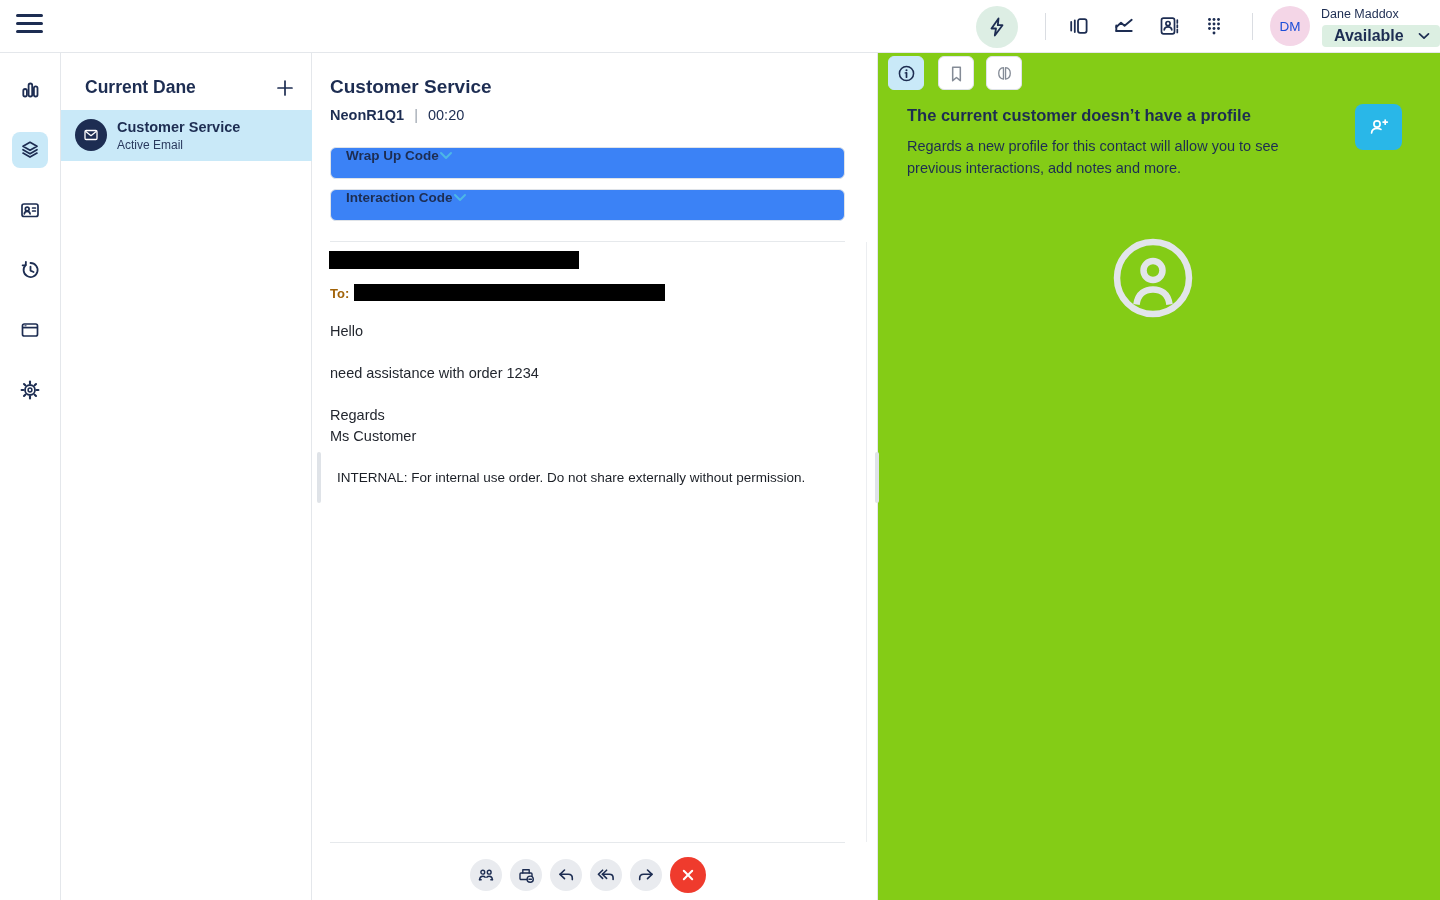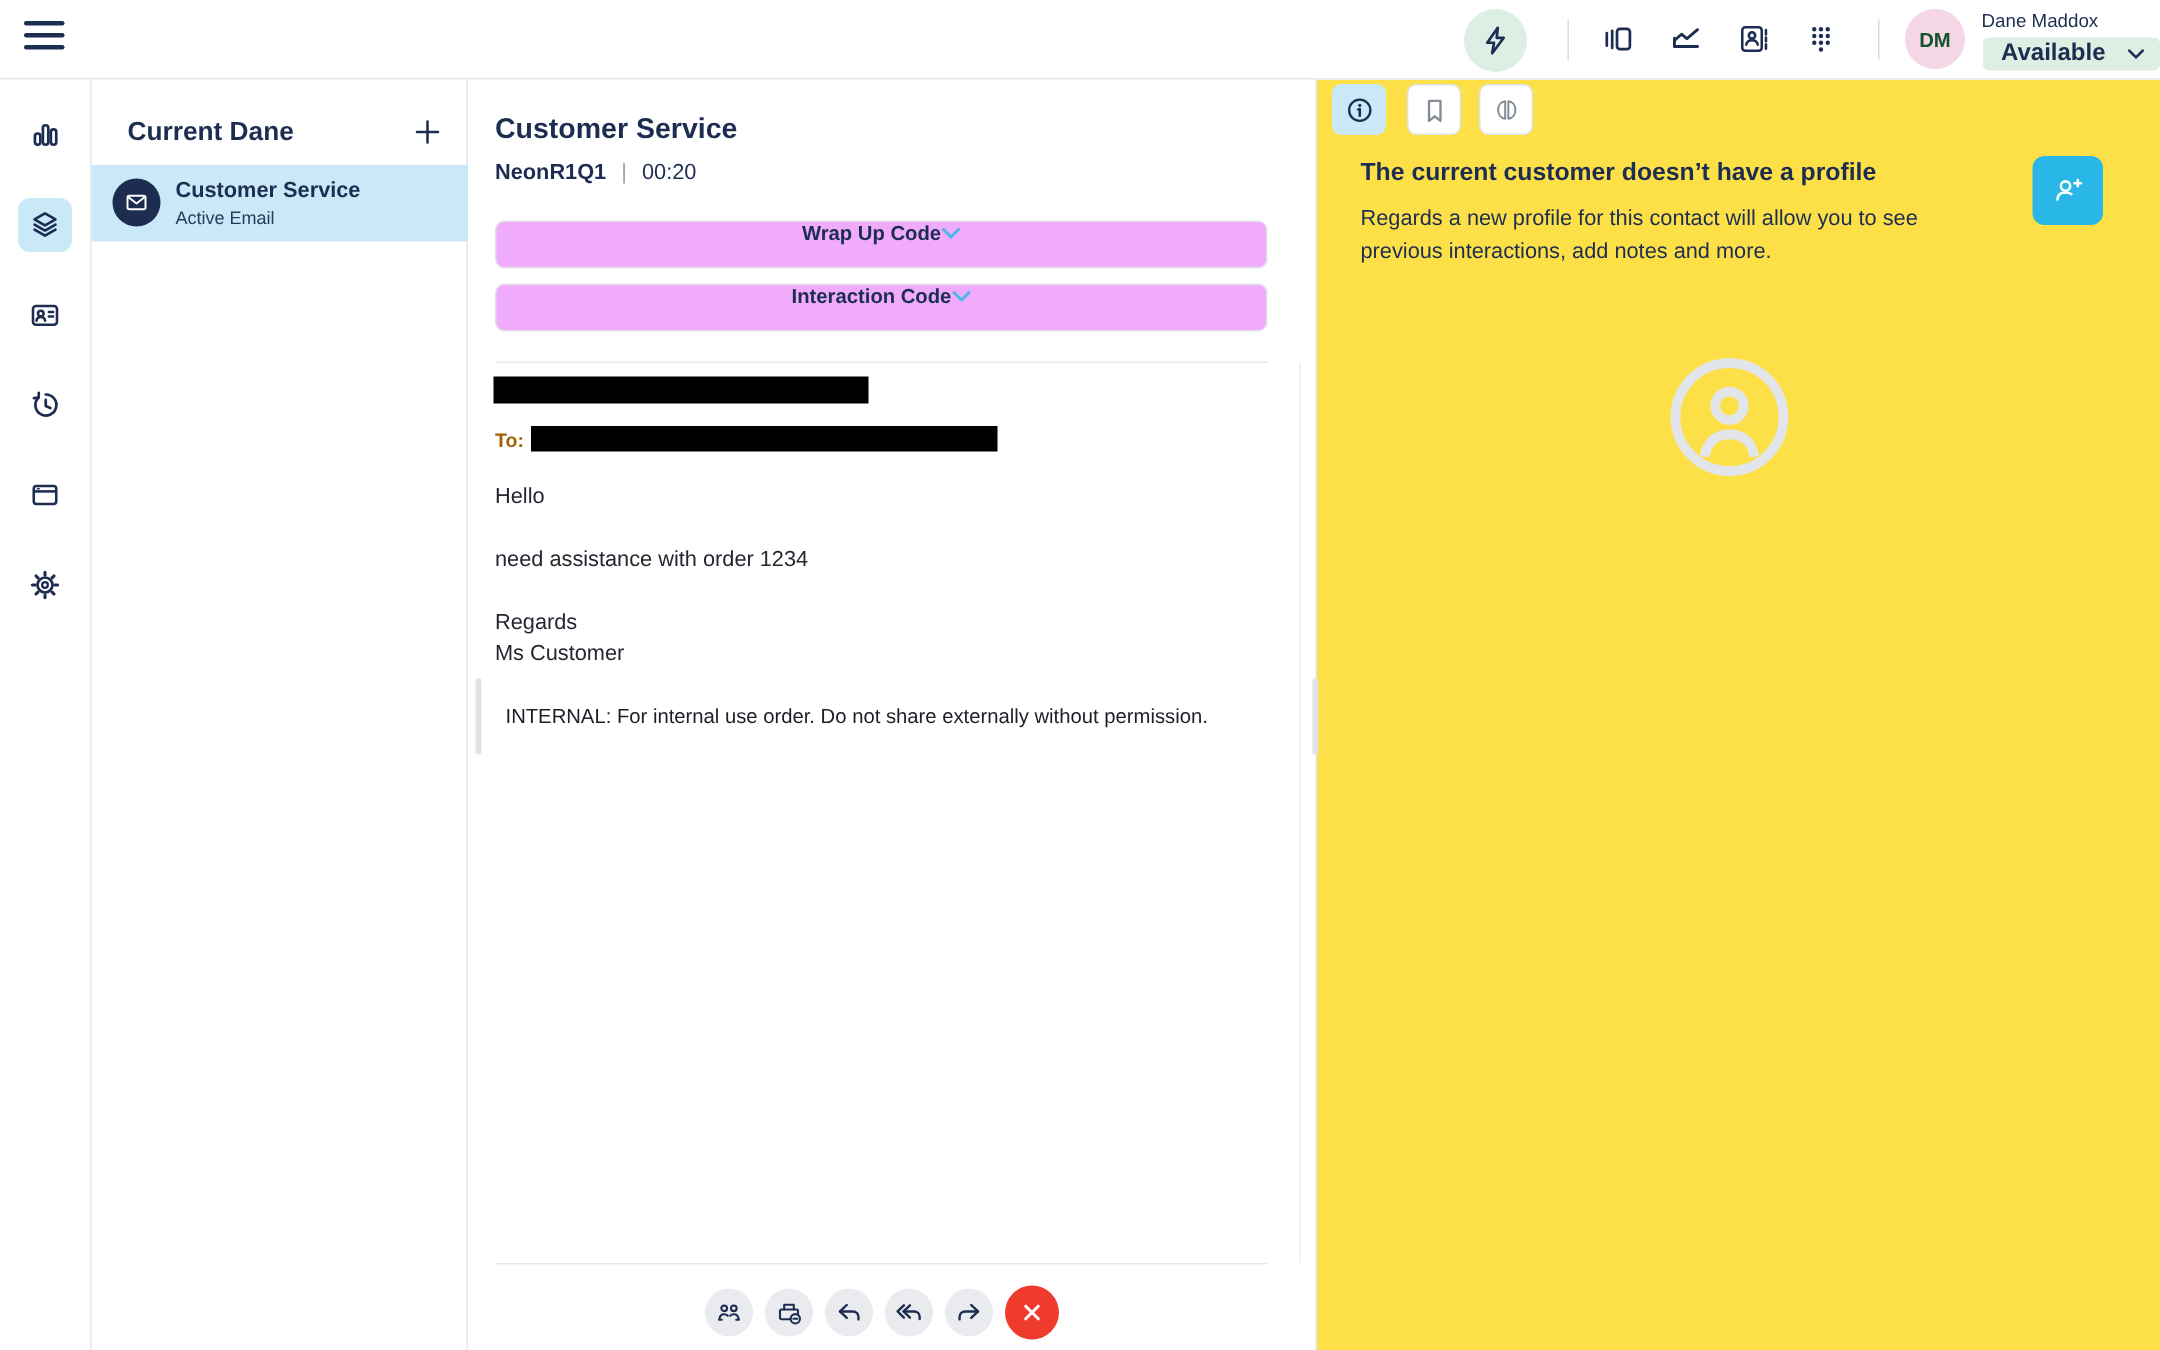--- a/index.html
+++ b/index.html
@@ -11,21 +11,21 @@
   
   .topbar { position:absolute; left:0; top:0; width:1440px; height:53px; background:#fff;
     border-bottom:1px solid #e4e7eb; z-index:5; }
   .hamburger { position:absolute; left:16px; top:14px; width:28px; height:24px; background:none; border:none; cursor:pointer; }
   .hamburger span { display:block; width:27px; height:2.7px; background:#1d2d52; border-radius:2px; margin:0 0 5.2px 0; }
   .ai-circle { position:absolute; left:976px; top:6px; width:42px; height:42px; border-radius:50%;
     background:#ddeee4; display:flex; align-items:center; justify-content:center; cursor:pointer; border:none; }
   .tb-sep { position:absolute; top:13px; width:1px; height:27px; background:#dadde2; }
   .tb-icon { position:absolute; top:14px; width:24px; height:24px; background:none; border:none; cursor:pointer; }
   .avatar { position:absolute; left:1270px; top:6px; width:40px; height:40px; border-radius:50%;
-    background:#f4d6e7; color:#14532d; font-weight:bold; font-size:13.5px;
+    background:#f4d6e7; color:#1d4ed8; font-weight:normal; font-size:13.5px;
     display:flex; align-items:center; justify-content:center; cursor:pointer; }
   .user-name { position:absolute; left:1321px; top:7px; font-size:12.5px; color:#1d2d52; }
   .status-pill { position:absolute; left:1322px; top:25px; height:22px; min-width:96px; padding:0 10px 0 12px;
     background:#dcefe2; border:none; border-radius:4px; display:flex; align-items:center; gap:14px;
     font-size:16px; font-weight:bold; color:#1d2d52; cursor:pointer; font-family:inherit; }
 
   
   .rail { position:absolute; left:0; top:53px; width:60px; height:847px; background:#fff; }
   .rail-btn { position:absolute; left:12px; width:36px; height:36px; border:none; background:none;
     border-radius:8px; display:flex; align-items:center; justify-content:center; cursor:pointer; }
@@ -41,42 +41,42 @@
     background:#1d2d52; display:flex; align-items:center; justify-content:center; }
   .task-title { position:absolute; left:56px; top:9px; font-size:14.5px; font-weight:bold; color:#1d2d52; }
   .task-sub { position:absolute; left:56px; top:28px; font-size:12px; color:#2a3a5e; }
 
   
   .convo { position:absolute; left:313px; top:53px; width:564px; height:847px; background:#fff; }
   .convo-title { position:absolute; left:17px; top:23px; font-size:19px; font-weight:bold; color:#1d2d52; }
   .convo-sub { position:absolute; left:17px; top:54px; font-size:14.5px; color:#1d2d52; }
   .convo-sub .q { font-weight:bold; }
   .convo-sub .sep { color:#9aa2ad; margin:0 6px; }
-  .collapse-box { position:absolute; left:17px; width:515px; height:32px; background:#f0abfc;
+  .collapse-box { position:absolute; left:17px; width:515px; height:32px; background:#3b82f6;
     border:1px solid #dfe3e8; border-radius:6px; display:flex; align-items:center;
-    justify-content:center; padding:0 14px 16px 15px; cursor:pointer; font-family:inherit; }
+    justify-content:flex-start; padding:0 14px 16px 15px; cursor:pointer; font-family:inherit; }
   .collapse-box .lbl { font-size:13.5px; font-weight:bold; color:#1d2d52; }
   .rule { position:absolute; left:17px; width:515px; height:1px; background:#e6e9ec; }
   .redact { position:absolute; background:#000; }
   .to-label { position:absolute; font-size:13px; font-weight:bold; color:#a16207; }
   .mail-line { position:absolute; left:17px; font-size:14.5px; color:#23272f; }
   .internal { position:absolute; left:24px; top:417px; font-size:13.5px; color:#1b1f26; }
   .scroll-track { position:absolute; left:553px; top:189px; width:1px; height:600px; background:#eceef1; }
 
   .mail-toolbar { position:absolute; left:157px; top:804px; display:flex; align-items:center; gap:8px; }
   .tool-btn { width:32px; height:32px; border-radius:50%; background:#e9ebef; border:none;
     display:flex; align-items:center; justify-content:center; cursor:pointer; flex:0 0 auto; }
   .tool-btn.danger { width:36px; height:36px; background:#ef3b2d; }
 
   
   .vsep { position:absolute; top:53px; width:1px; height:847px; background:#e4e7eb; z-index:3; }
   .drag-handle { position:absolute; top:452px; width:4px; height:51px; background:#dfe3e8; border-radius:2px; z-index:4; cursor:col-resize; }
 
   
-  .profile { position:absolute; left:878px; top:53px; width:562px; height:847px; background:#fde047; }
+  .profile { position:absolute; left:878px; top:53px; width:562px; height:847px; background:#84cc16; }
   .ptab { position:absolute; top:3px; width:36px; height:34px; border-radius:6px; border:1px solid #dfe3e8;
     background:#fff; display:flex; align-items:center; justify-content:center; cursor:pointer; }
   .ptab.active { background:#c9e9f8; border-color:#c9e9f8; }
   .profile-heading { position:absolute; left:29px; top:53px; font-size:16.5px; font-weight:bold; color:#1d2d52; }
   .profile-desc { position:absolute; left:29px; top:83px; width:420px; font-size:14.5px; line-height:21.5px; color:#1d2d52; }
   .add-contact { position:absolute; left:477px; top:51px; width:47px; height:46px; border:none; border-radius:8px;
     background:#29b7e8; display:flex; align-items:center; justify-content:center; cursor:pointer; }
   .ph-avatar { position:absolute; left:235px; top:185px; width:80px; height:80px; }
 </style>
 </head>

